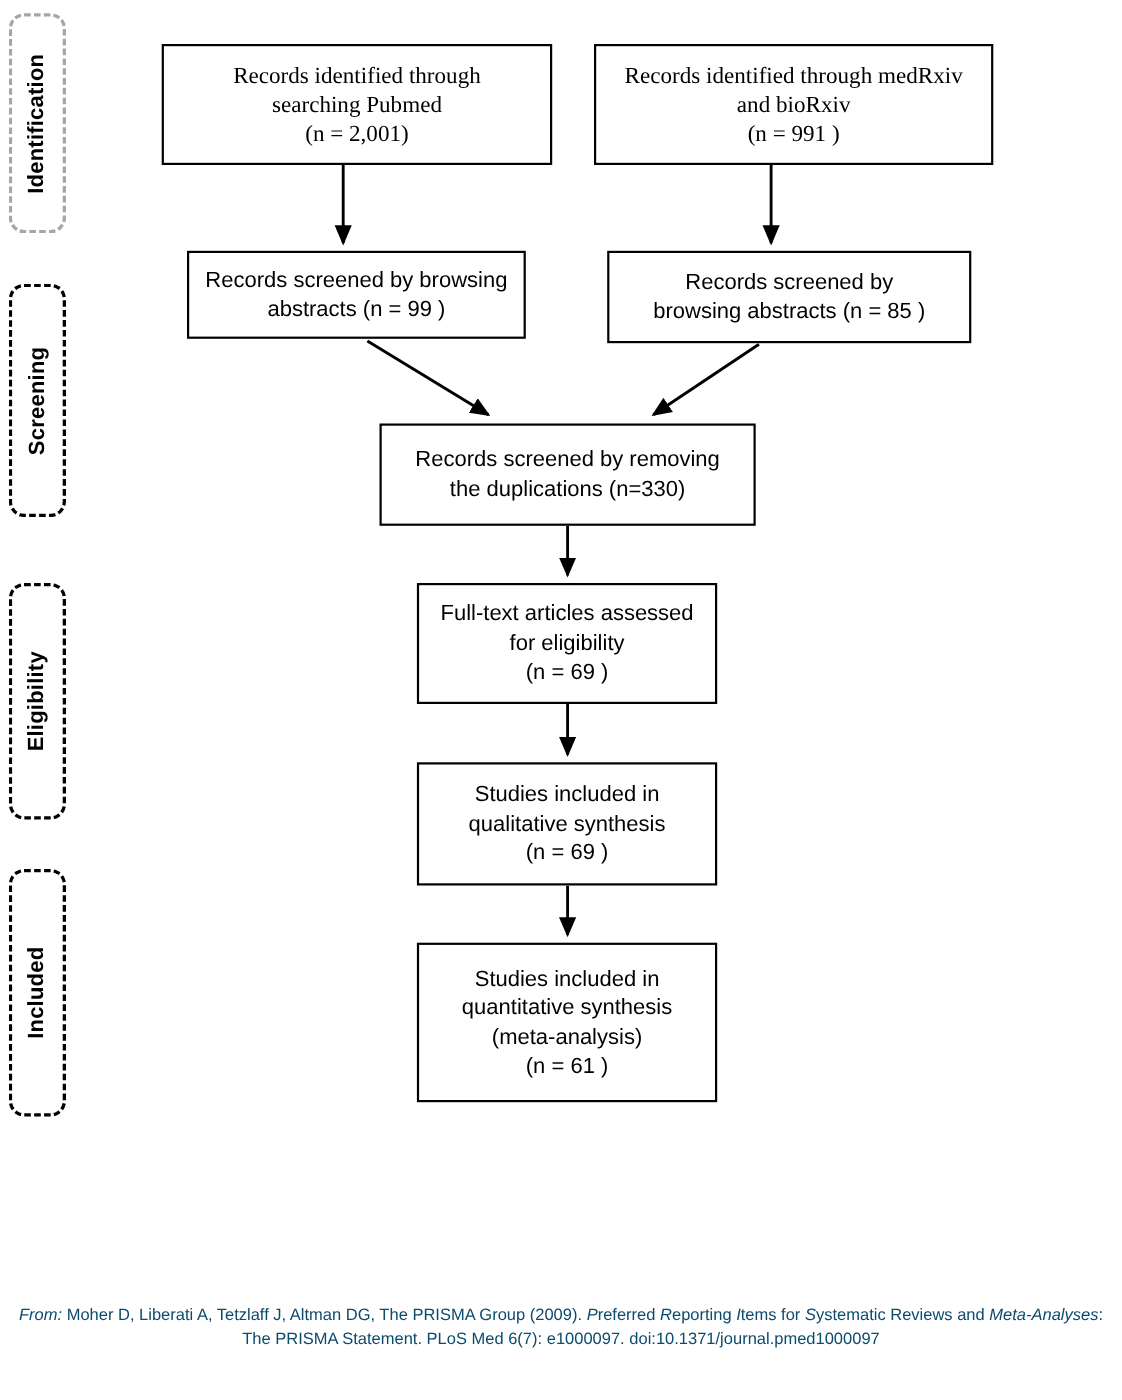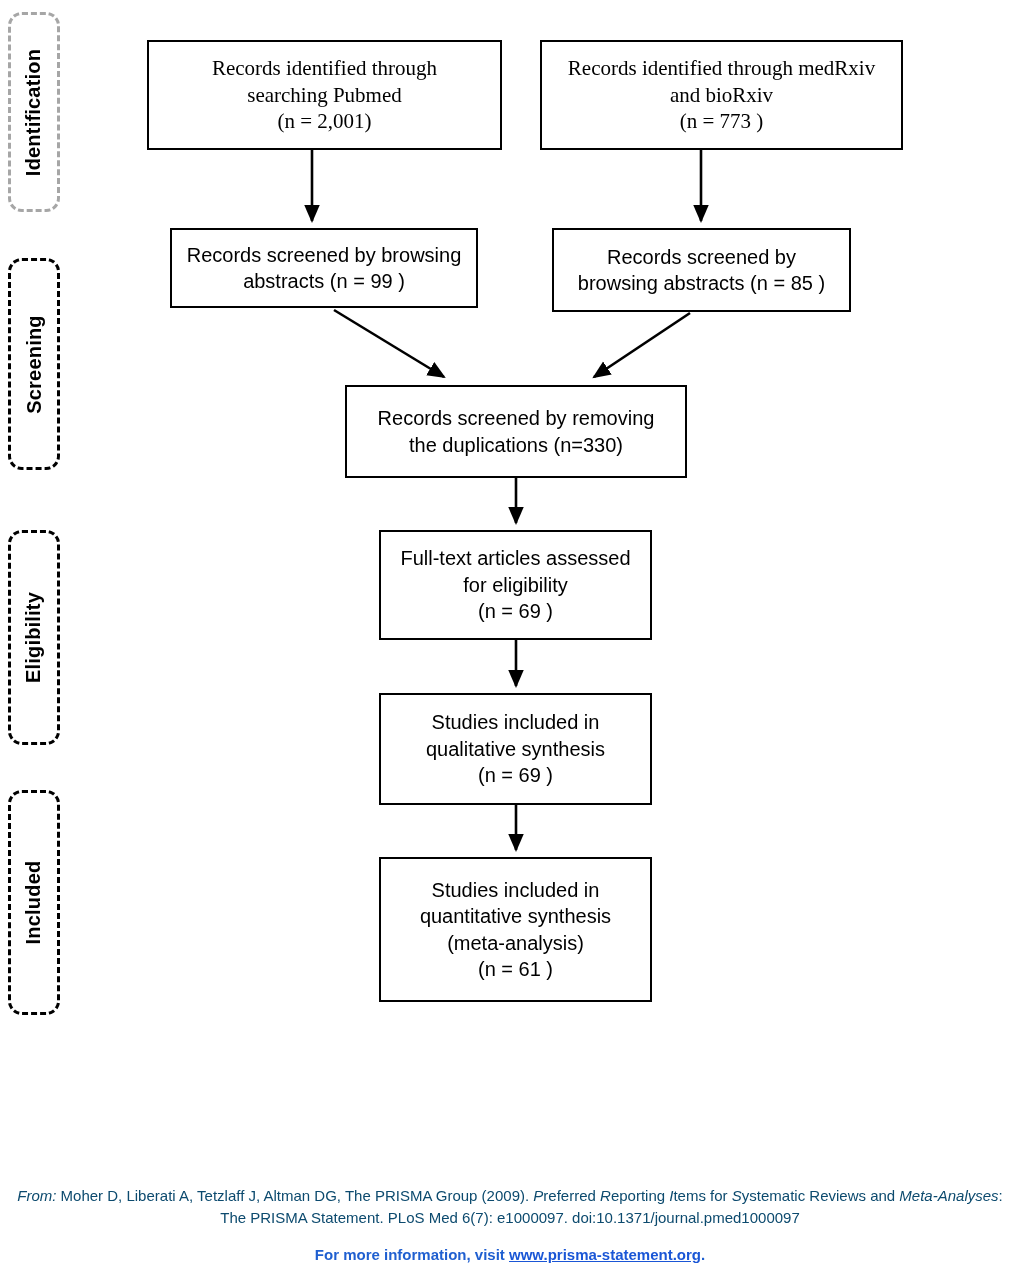--- a/index.html
+++ b/index.html
@@ -160,29 +160,29 @@
 
   <div class="flow-box serif-box" style="left:147px; top:40px; width:355px; height:110px;">
     <span class="box-text">Records identified through
 searching Pubmed
 (n =  2,001)</span>
   </div>
 
   <div class="flow-box serif-box" style="left:540px; top:40px; width:363px; height:110px;">
     <span class="box-text">Records identified through medRxiv
 and bioRxiv
-(n =  773 )</span>
+(n =  991 )</span>
   </div>
 
   <div class="flow-box sans-box" style="left:170px; top:228px; width:308px; height:80px;">
     <span class="box-text">Records screened by browsing
 abstracts (n =  99 )</span>
   </div>
 
-  <div class="flow-box sans-box" style="left:552px; top:228px; width:299px; height:84px;">
+  <div class="flow-box sans-box" style="left:552px; top:228px; width:331px; height:84px;">
     <span class="box-text">Records screened by
 browsing abstracts (n =  85 )</span>
   </div>
 
   <div class="flow-box sans-box" style="left:345px; top:385px; width:342px; height:93px;">
     <span class="box-text">Records screened by removing
 the duplications (n=330)</span>
   </div>
 
   <div class="flow-box sans-box" style="left:379px; top:530px; width:273px; height:110px;">
@@ -201,17 +201,14 @@
     <span class="box-text">Studies included in
 quantitative synthesis
 (meta-analysis)
 (n = 61  )</span>
   </div>
 
   <div class="footer-citation">
     <i class="lead">From:</i><span>  Moher D, Liberati A, Tetzlaff J, Altman DG, The PRISMA Group (2009). </span><i>P</i><span>referred </span><i>R</i><span>eporting </span><i>I</i><span>tems for </span><i>S</i><span>ystematic Reviews and </span><i>Meta-Analyses</i><span>: The PRISMA Statement. PLoS Med 6(7): e1000097. doi:10.1371/journal.pmed1000097</span>
   </div>
 
-  <div class="footer-link-line">
-    <span>For more information, visit </span><a class="url" href="#">www.prisma-statement.org</a><span>.</span>
-  </div>
 
 </div>
 
 </body></html>

